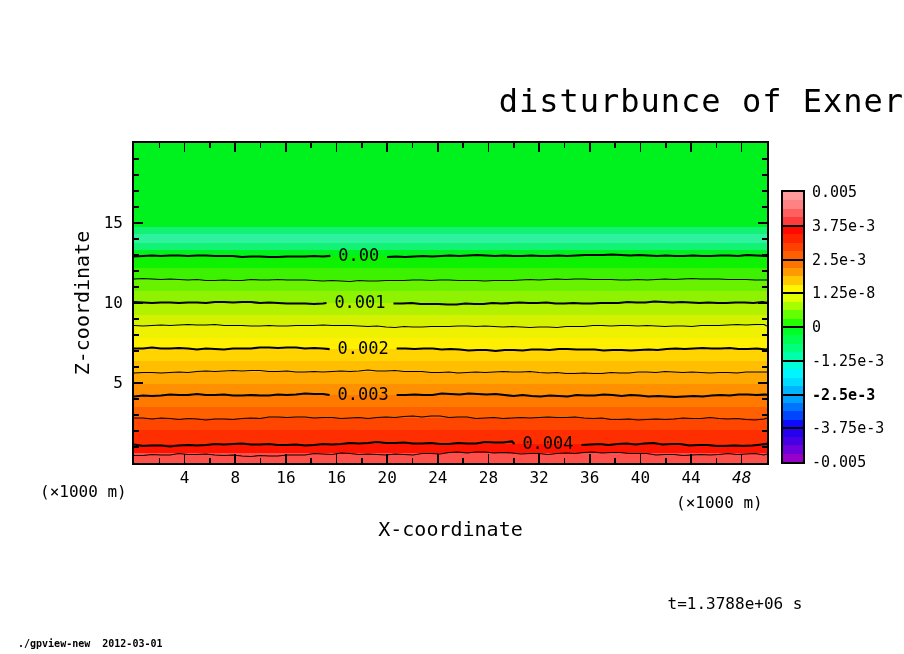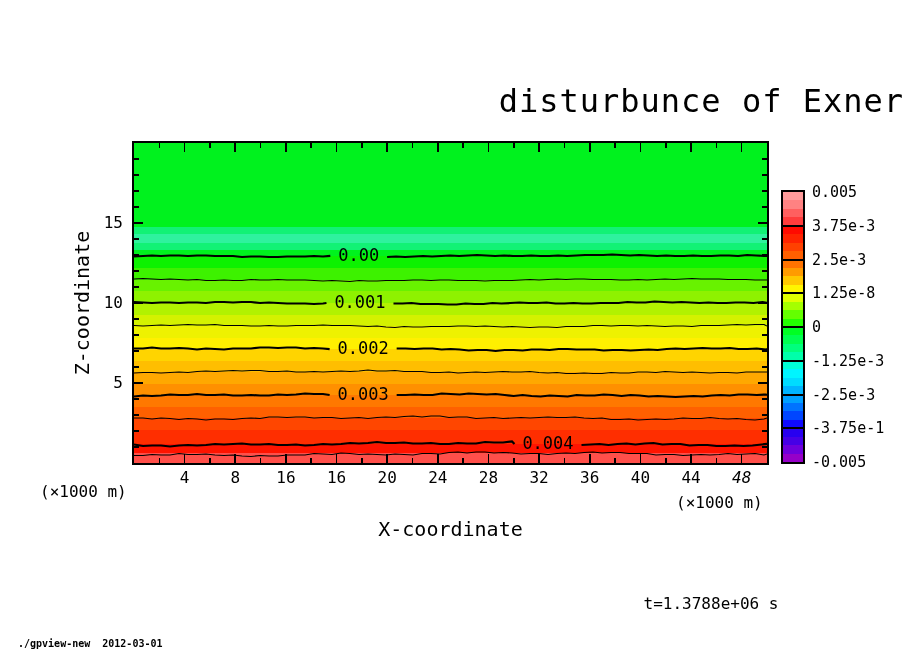--- a/index.html
+++ b/index.html
@@ -16,21 +16,21 @@
   #ylabel{left:-10px;top:293px;width:180px;text-align:center;font-size:20px;
           transform:rotate(-90deg) translateX(0);transform-origin:90px 10px;}
   #y-tick-labels{left:0;top:143px;width:128px;height:320px;}
   .ytick-label{position:absolute;right:5px;font-size:16px;line-height:1;}
   #x-tick-labels{left:134px;top:470px;width:633px;height:20px;}
   .xtick-label{position:absolute;transform:translateX(-50%);font-size:16px;line-height:1;}
   #unit-left{left:40px;top:482px;width:120px;font-size:16px;}
   #unit-right{left:676px;top:493px;width:130px;font-size:16px;}
   #xlabel{left:134px;top:517px;width:633px;text-align:center;font-size:20px;}
   #contour-interval{left:0;top:565px;width:904px;text-align:center;font-size:17px;}
-  #time-label{left:616px;top:594px;width:190px;text-align:center;font-size:16px;}
+  #time-label{left:640px;top:594px;width:190px;text-align:center;font-size:16px;}
   #cbar{left:781px;top:190px;width:24px;height:274px;border:2px solid #000;box-sizing:border-box;}
   #cbar-inner{position:absolute;left:0;top:0;width:20px;height:270px;}
   .cbar-step{position:absolute;left:0;width:100%;}
   .cbar-div{position:absolute;left:0;width:100%;height:2px;background:#000;}
   #cbar-labels{left:812px;top:192px;width:92px;height:270px;text-align:center;}
   .cbar-label{position:absolute;left:0;transform:translateY(-50%);font-size:15px;line-height:1;}
   .footer{top:638px;font-size:10px;font-weight:bold;white-space:pre;}
   #footer-left{left:18px;}
   #footer-right{left:553px;}
 </style>
@@ -253,20 +253,20 @@
         <div class="cbar-div" style="top: 235.25px;"></div>
       </div>
   </div>
   <div id="cbar-labels" class="abs">
       <div class="cbar-label" style="top: 0px;">0.005</div>
       <div class="cbar-label" style="top: 33.75px;">3.75e-3</div>
       <div class="cbar-label" style="top: 67.5px;">2.5e-3</div>
       <div class="cbar-label" style="top: 101.25px;">1.25e-8</div>
       <div class="cbar-label" style="top: 135px;">0</div>
       <div class="cbar-label" style="top: 168.75px;">-1.25e-3</div>
-      <div class="cbar-label" style="top: 202.5px;">-2.5e-3</div>
-      <div class="cbar-label" style="top: 236.25px;">-3.75e-1</div>
+      <div class="cbar-label" style="top: 202.5px; font-weight: bold;">-2.5e-3</div>
+      <div class="cbar-label" style="top: 236.25px;">-3.75e-3</div>
       <div class="cbar-label" style="top: 270px;">-0.005</div>
     </div>
 
   <div id="footer-left" class="abs footer">./gpview-new  2012-03-01</div>
 
 </div>
 
 </body></html>

